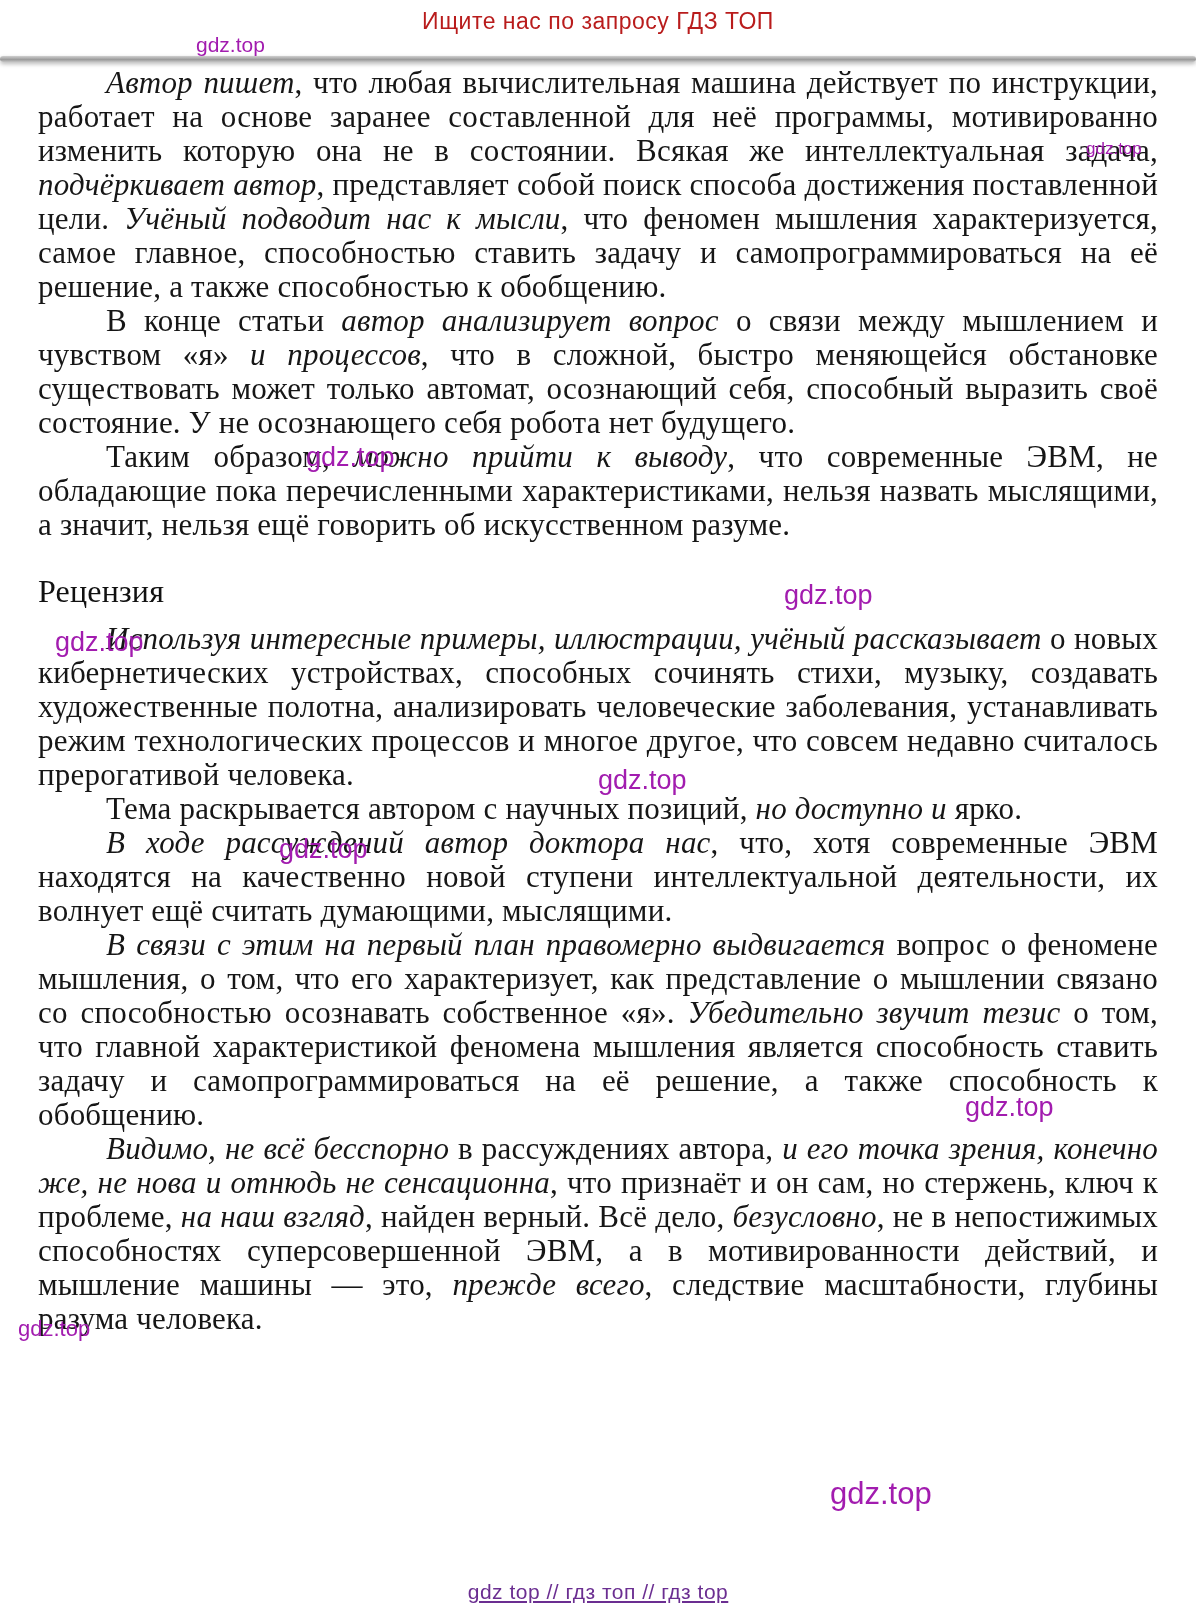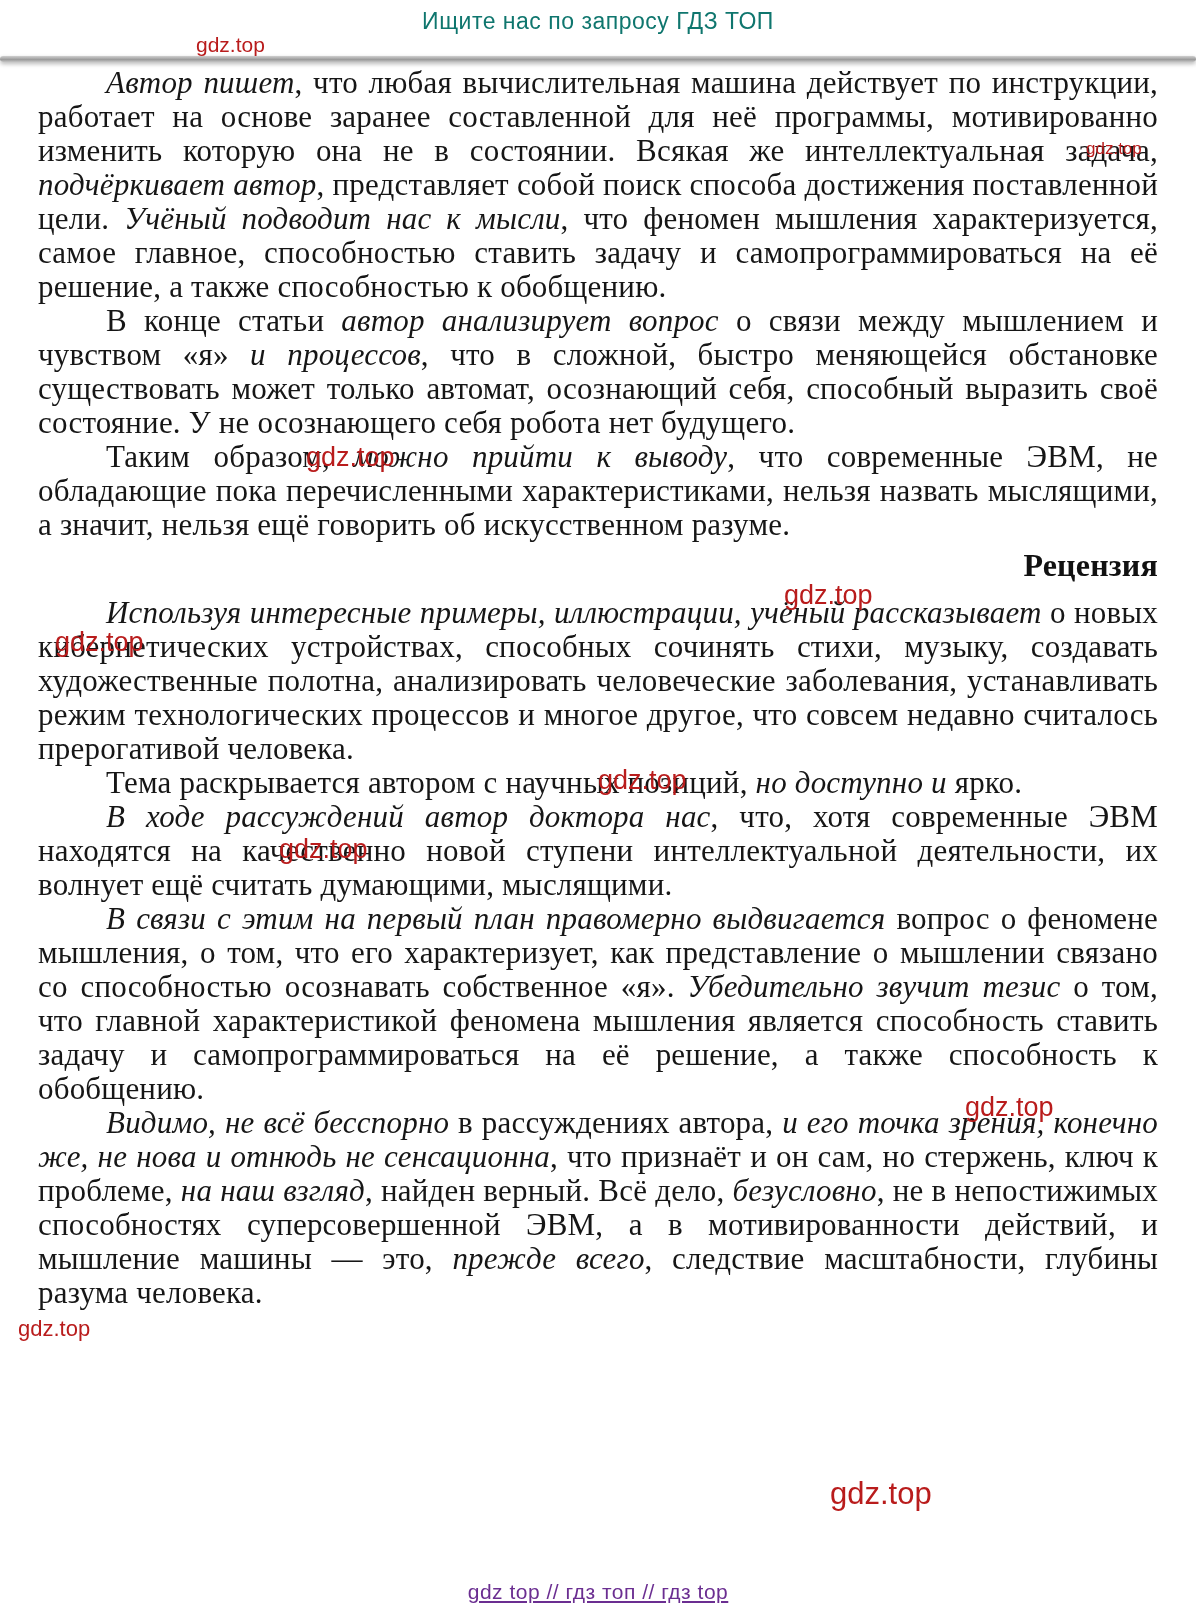--- a/index.html
+++ b/index.html
@@ -25,45 +25,45 @@
   }
   .content {
     position:absolute; top:66px; left:38px; width:1120px;
     font-size:31px; line-height:34px;
     text-align:justify;
     color:#161616;
     letter-spacing:0.2px;
   }
   .content p { margin:0; text-indent:68px; }
   .content h2 {
-    margin:6px 0 14px 0;
-    text-align:right; text-indent:0;
-    font-size:32px; font-weight:bold; color:#111;
+    margin:32px 0 14px 0;
+    text-align:left; text-indent:0;
+    font-size:32px; font-weight:normal; color:#111;
   }
   .watermark {
     position:absolute;
     font-family:"Liberation Sans", sans-serif;
-    color:#b91c1c;
+    color:#a21caf;
     white-space:nowrap;
     line-height:1;
   }
   .footer {
     position:absolute; bottom:12px; left:0; width:100%;
     text-align:center;
     font-family:"Liberation Sans", sans-serif;
     font-size:21px; font-weight:500;
     letter-spacing:0.5px;
   }
 </style>
 </head>
 <body>
 
 <div class="page">
 
-  <div class="top-banner" style="color: #0f766e;">Ищите нас по запросу ГДЗ ТОП</div>
+  <div class="top-banner" style="color: #b91c1c;">Ищите нас по запросу ГДЗ ТОП</div>
 
   <div class="divider"></div>
 
   <div class="content">
     <div id="intro-section">
         <p><i>Автор пишет</i><span>, что любая вычислительная машина действует по инструкции, работает на основе заранее составленной для неё программы, мотивированно изменить которую она не в состоянии. Всякая же интеллектуальная задача, </span><i>подчёркивает автор</i><span>, представляет собой поиск способа достижения поставленной цели. </span><i>Учёный подводит нас к мысли</i><span>, что феномен мышления характеризуется, самое главное, способностью ставить задачу и самопрограммироваться на её решение, а также способностью к обобщению.</span></p>
         <p><span>В конце статьи </span><i>автор анализирует вопрос</i><span> о связи между мышлением и чувством «я» </span><i>и процессов</i><span>, что в сложной, быстро меняющейся обстановке существовать может только автомат, осознающий себя, способный выразить своё состояние. У не осознающего себя робота нет будущего.</span></p>
         <p><span>Таким образом, </span><i>можно прийти к выводу</i><span>, что современные ЭВМ, не обладающие пока перечисленными характеристиками, нельзя назвать мыслящими, а значит, нельзя ещё говорить об искусственном разуме.</span></p>
       </div>
     <h2>Рецензия</h2>

